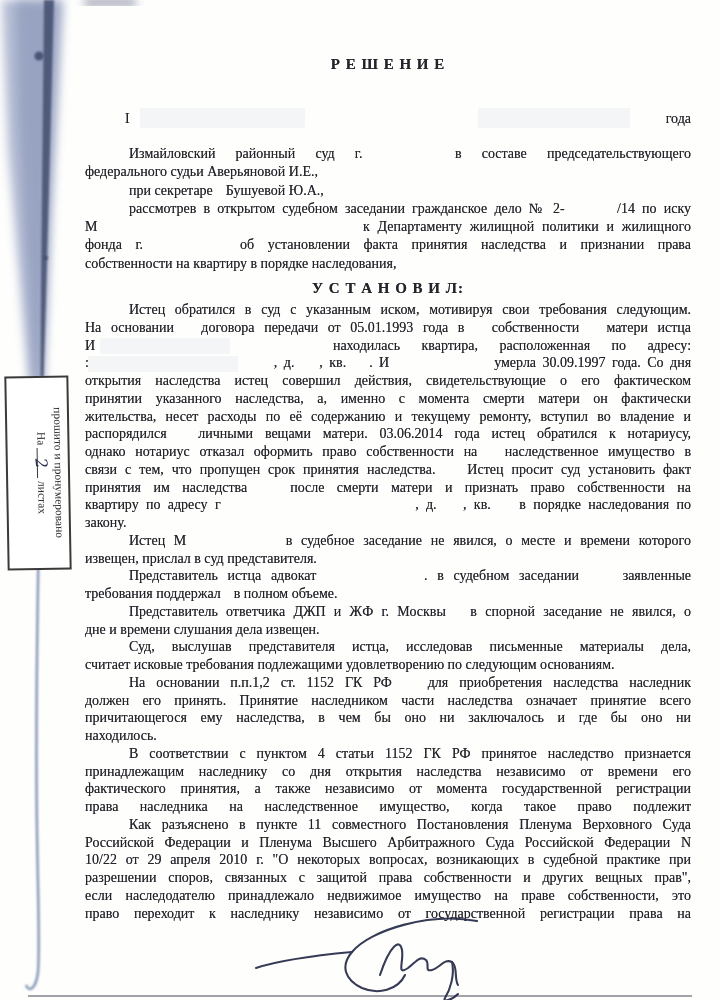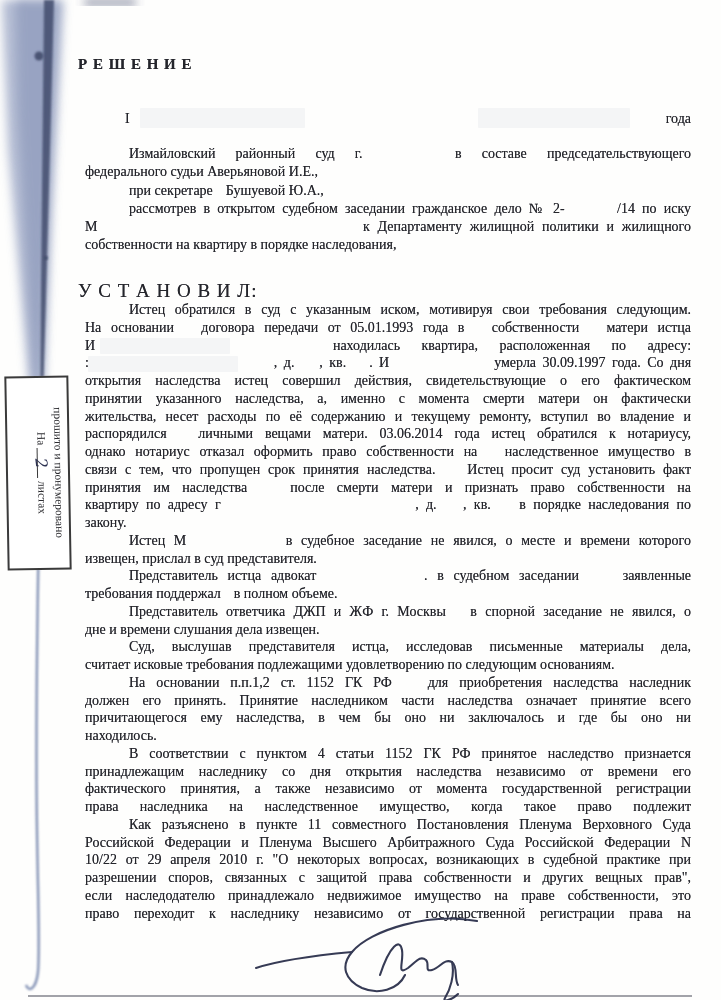--- a/index.html
+++ b/index.html
@@ -1,26 +1,26 @@
 <!DOCTYPE html>
 <html><head>
 <meta charset="utf-8">
 <style>
   html,body{margin:0;padding:0;background:#e8e8e8;}
   .page{position:relative;width:721px;height:1000px;background:#fefefd;overflow:hidden;
         font-family:"Liberation Serif", serif;color:#24252b;}
   .ink{text-shadow:0 0 .35px rgba(25,25,35,.65);}
-  .center-col{position:absolute;left:78px;width:606px;text-align:left;}
+  .center-col{position:absolute;left:85px;width:606px;text-align:center;}
   .titles{top:55px;line-height:19.5px;font-weight:bold;font-size:15px;}
   .t1{letter-spacing:1px;}
   .t2{letter-spacing:.3px;}
   .date-row{position:absolute;left:85px;top:111px;width:606px;display:flex;
             justify-content:space-between;padding-left:40px;box-sizing:border-box;
             font-size:14px;}
-  .sect-head{top:280px;font-weight:normal;font-size:19px;letter-spacing:1px;}
+  .sect-head{top:280px;font-weight:bold;font-size:15px;letter-spacing:1px;}
   .textblock{position:absolute;left:85px;width:606px;font-size:14px;}
   #intro-lines{top:146px;}
   #body-lines{top:302px;}
   .line{height:17.75px;text-align:justify;text-align-last:justify;white-space:nowrap;overflow:visible;}
   #intro-lines .line{height:18.3px;}
   .line.plain{text-align-last:left;}
   .line.indent{padding-left:44px;}
   .gap{display:inline-block;height:2px;}
   
   .artifact{position:absolute;pointer-events:none;}
@@ -75,20 +75,21 @@
     <span>I</span>
     <span>года</span>
   </div>
 
   <div class="textblock ink" id="intro-lines">
       <div class="line indent"><span>Измайловский районный суд г.</span> <span class="gap" style="width: 52px;"></span> <span>в составе председательствующего</span> </div>
       <div class="line plain"><span>федерального судьи Аверьяновой И.Е.,</span> </div>
       <div class="line indent plain"><span>при секретаре</span> <span class="gap" style="width: 6px;"></span> <span>Бушуевой Ю.А.,</span> </div>
       <div class="line indent"><span>рассмотрев в открытом судебном заседании гражданское дело № 2-</span> <span class="gap" style="width: 38px;"></span> <span>/14 по иску</span> </div>
       <div class="line"><span>М</span> <span class="gap" style="width: 250px;"></span> <span>к Департаменту жилищной политики и жилищного</span> </div>
+      <div class="line"><span>фонда г.</span> <span class="gap" style="width: 70px;"></span> <span>об установлении факта принятия наследства и признании права</span> </div>
       <div class="line plain"><span>собственности на квартиру в порядке наследования,</span> </div>
     </div>
 
   <div class="center-col sect-head ink">У С Т А Н О В И Л:</div>
 
   <div class="textblock ink" id="body-lines">
       <div class="line indent"><span>Истец обратился в суд с указанным иском, мотивируя свои требования следующим.</span> </div>
       <div class="line"><span>На основании</span> <span class="gap" style="width: 8px;"></span> <span>договора передачи от 05.01.1993 года в</span> <span class="gap" style="width: 8px;"></span> <span>собственности</span> <span class="gap" style="width: 8px;"></span> <span>матери истца</span> </div>
       <div class="line"><span>И</span> <span class="gap" style="width: 195px;"></span> <span>находилась квартира, расположенная по адресу:</span> </div>
       <div class="line"><span>:</span> <span class="gap" style="width: 172px;"></span> <span>, д.</span> <span class="gap" style="width: 12px;"></span> <span>, кв.</span> <span class="gap" style="width: 10px;"></span> <span>.  И</span> <span class="gap" style="width: 92px;"></span> <span>умерла 30.09.1997 года. Со дня</span> </div>

